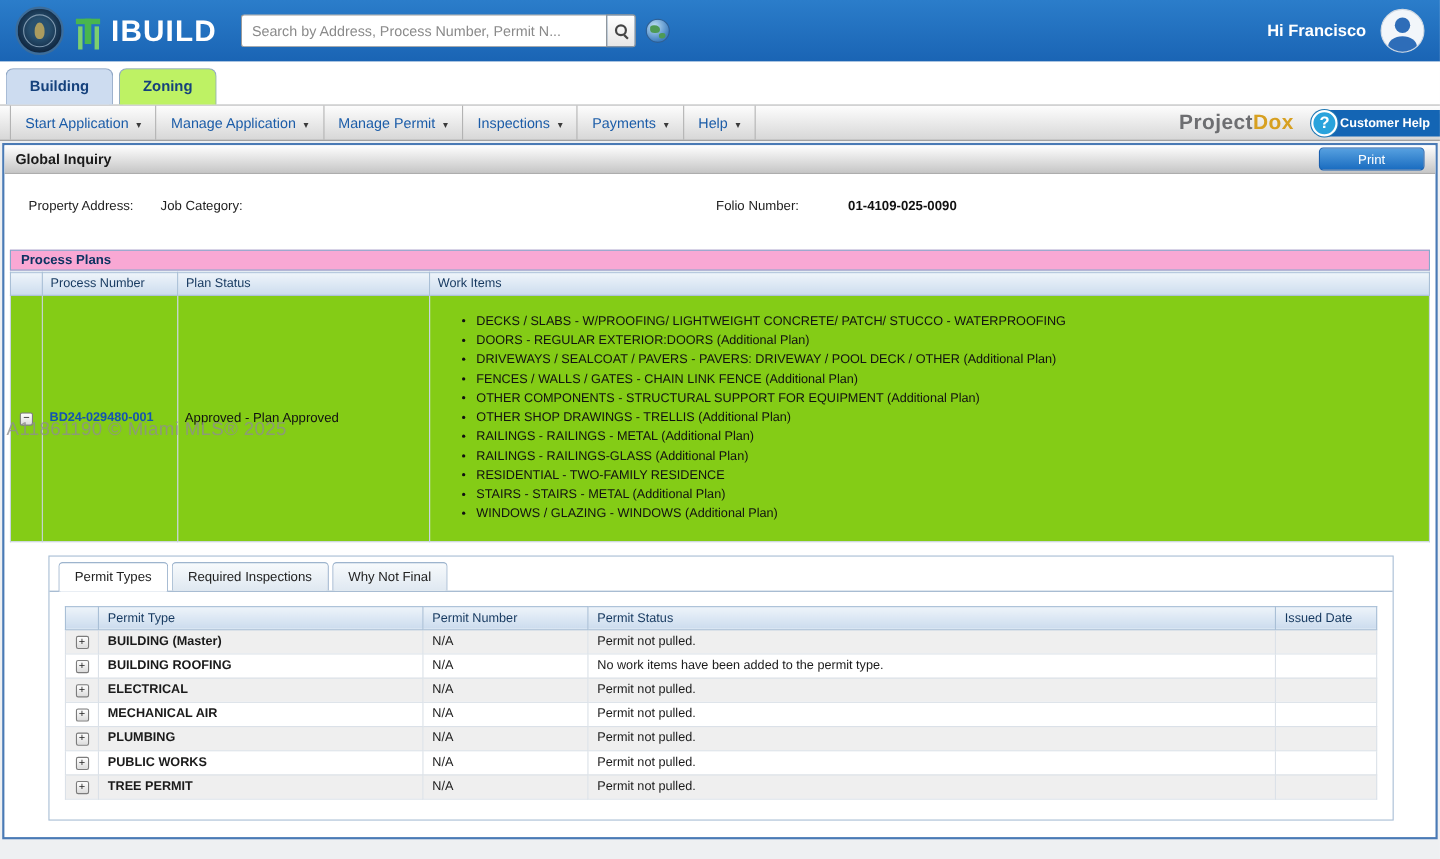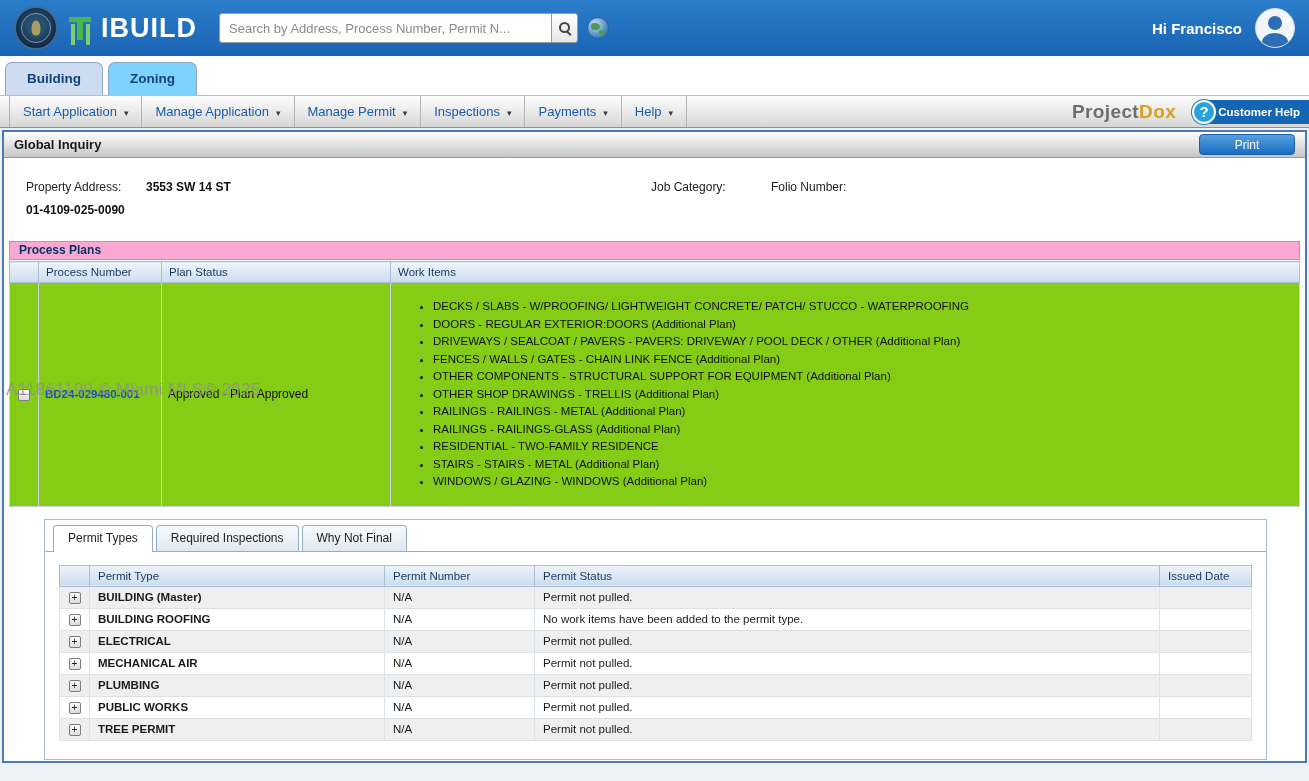--- a/index.html
+++ b/index.html
@@ -30,21 +30,21 @@
   .userwrap { margin-left:auto; display:flex; align-items:center; gap:13px; }
   .greeting { color:#fff; font-size:15px; font-weight:bold; }
   .avatar { width:40px; height:40px; border-radius:50%; background:#f2f6fa; border:1px solid #cfd8e2; position:relative; overflow:hidden; cursor:pointer; flex:0 0 auto; }
   .avatar::before { content:""; position:absolute; left:50%; top:7px; transform:translateX(-50%); width:14px; height:14px; border-radius:50%; background:#2e6db8; }
   .avatar::after { content:""; position:absolute; left:50%; top:24px; transform:translateX(-50%); width:26px; height:18px; border-radius:50% 50% 0 0; background:#2e6db8; }
 
   
   .dept-tabs { height:39px; background:#fff; display:flex; align-items:flex-end; padding:4px 0 0 5px; gap:5px; }
   .dept-tab { padding:8px 21px 9px; font-size:13.5px; font-weight:bold; color:#15417c; border:1px solid #8fa6c4; border-bottom:none; border-radius:7px 7px 0 0; cursor:pointer; }
   .dept-tab.active { background:#cddcf0; }
-  .dept-tab.alt { background:#7dd3fc; }
+  .dept-tab.alt { background:#bef264; }
 
   
   .menubar { height:33px; background:linear-gradient(#fdfdfd,#d7d7d7); border-top:1px solid #bcbcbc; border-bottom:1px solid #8f8f8f; display:flex; align-items:stretch; }
   .menu-items { display:flex; align-items:stretch; margin-left:9px; }
   .menu-item { display:flex; align-items:center; gap:7px; padding:0 13px; border-right:1px solid #b3b3b3; font-size:13px; color:#1b5ca8; cursor:pointer; white-space:nowrap; }
   .menu-item:first-child { border-left:1px solid #b3b3b3; }
   .caret { font-size:9px; color:#3a3a3a; padding-top:2px; }
   .menubar-right { margin-left:auto; display:flex; align-items:center; gap:16px; }
   .projectdox { font-size:19px; font-weight:bold; letter-spacing:.4px; cursor:pointer; white-space:nowrap; }
   .pd1 { color:#6d6e71; }
@@ -163,21 +163,20 @@
 
 <main class="content">
   <div class="title-bar">
     <h1 class="page-title">Global Inquiry</h1>
     <button class="print-btn">Print</button>
   </div>
 
   <section class="property">
     <div class="prop-grid">
       <div class="plabel">Property Address:</div>
-      <div class="pvalue">3553 SW 14 ST</div>
       <div class="plabel">Job Category:</div>
       <div class="plabel">Folio Number:</div>
       <div class="pvalue">01-4109-025-0090</div>
       <div></div>
         <div></div>
     </div>
   </section>
 
   <section class="section">
     <div class="section-bar">Process Plans</div>

